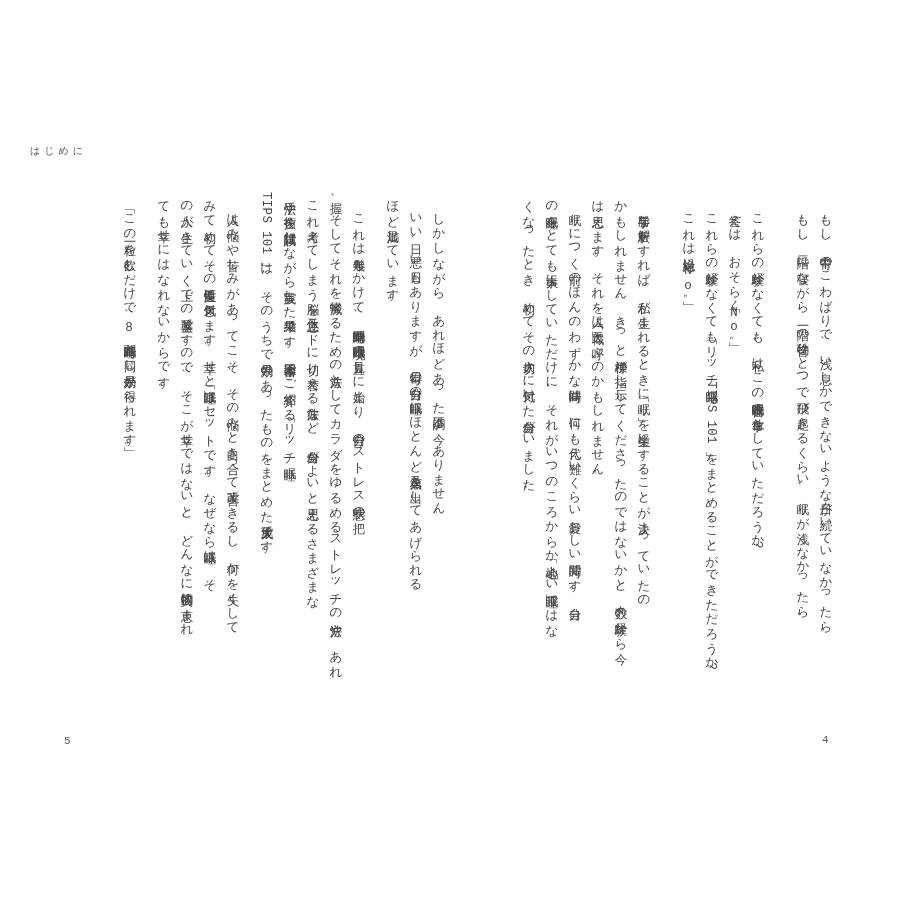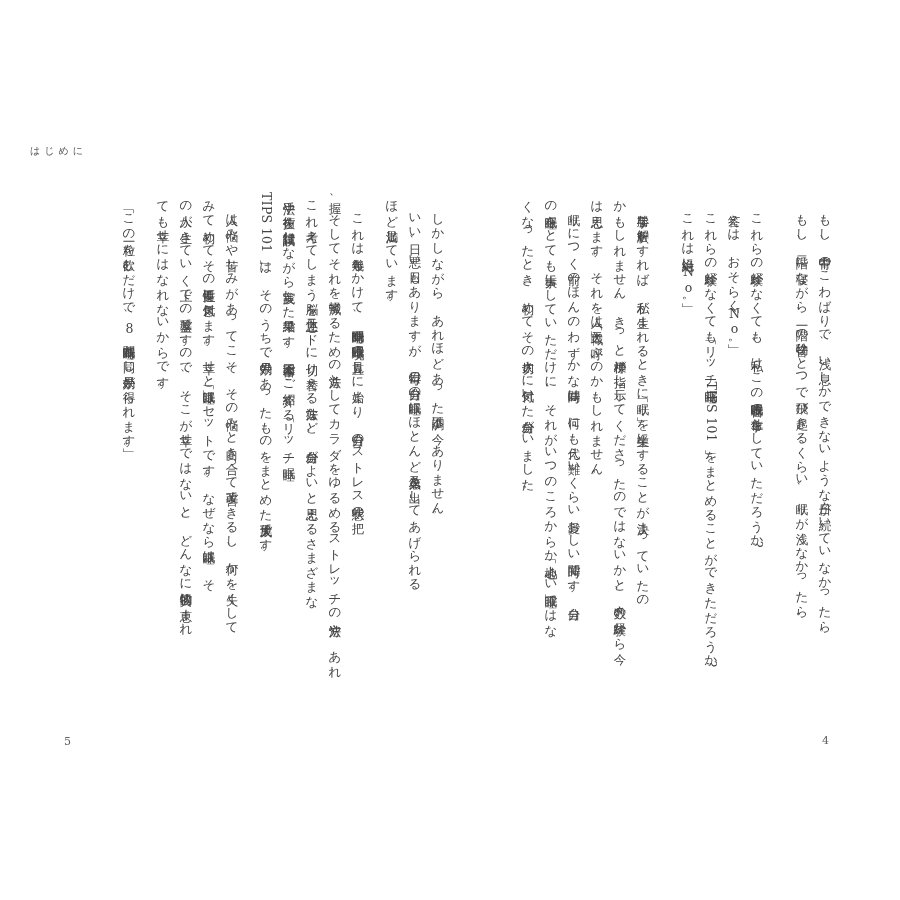--- a/index.html
+++ b/index.html
@@ -9,20 +9,21 @@
     height: 900px;
     background: #ffffff;
     overflow: hidden;
     font-family: "DejaVu Serif", "Liberation Serif", serif;
   }
   .spread {
     position: relative;
     width: 900px;
     height: 900px;
     background: #ffffff;
+    font-family: Liberation Mono, monospace;
   }
   .running-head {
     position: absolute;
     left: 30px;
     top: 144px;
     font-size: 10px;
     letter-spacing: 4px;
     color: #595959;
   }
   .page {

